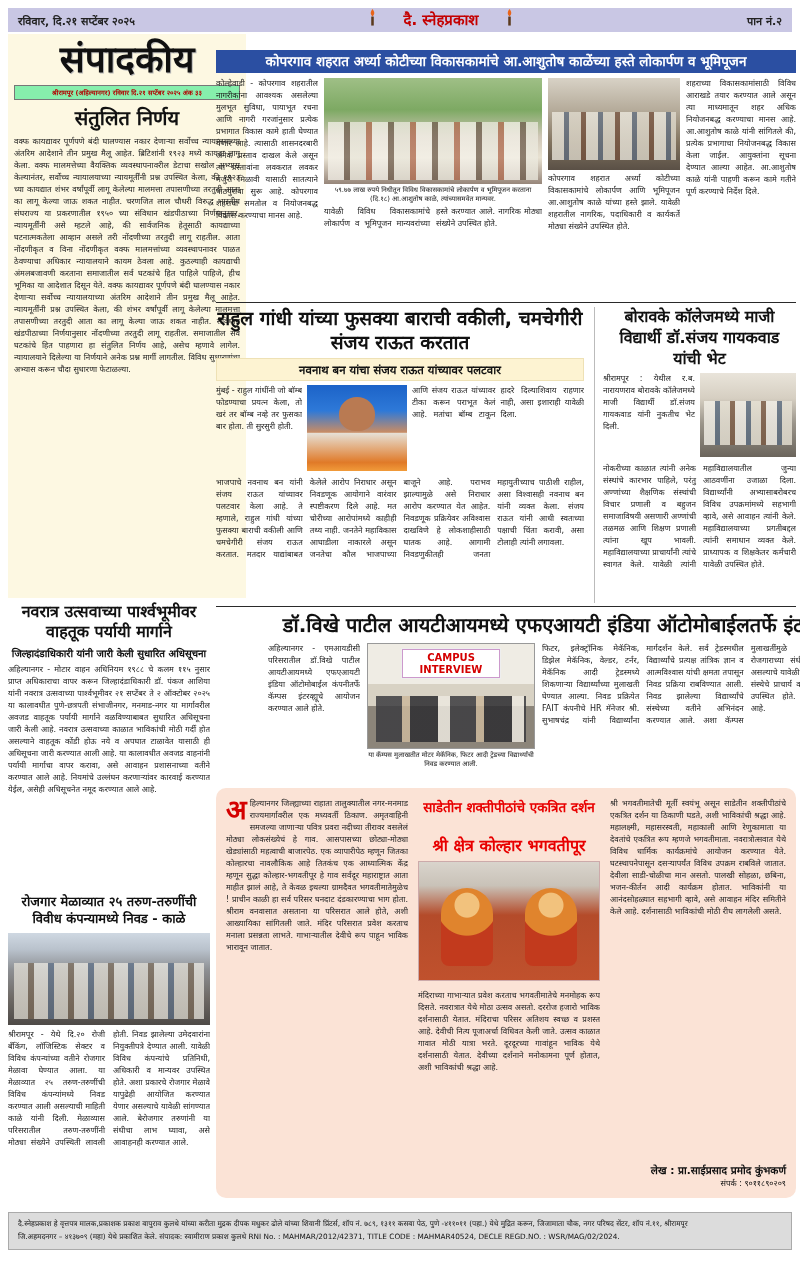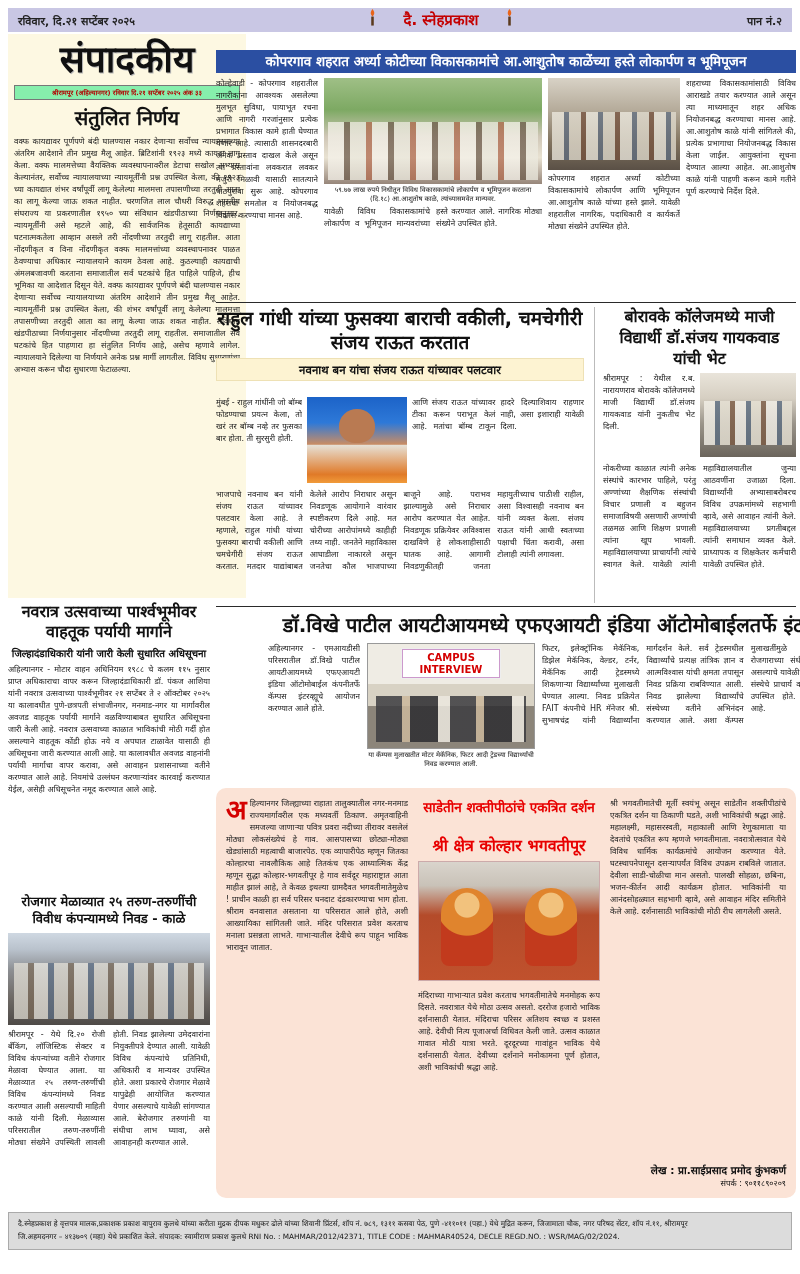--- a/index.html
+++ b/index.html
@@ -62,21 +62,21 @@
   .divider{height:0;border-top:1.5px solid #2a2a2a;}
   .div1{left:216px;top:302px;width:580px;}
   .div2{left:216px;top:606px;width:580px;}
 
   
   .row2{left:216px;top:307px;width:580px;display:flex;gap:10px;height:296px;}
   .rahul{width:368px;display:flex;flex-direction:column;}
   .rahul-headline{font-size:19px;font-weight:bold;text-align:center;line-height:1.25;}
   .rahul-subbar{margin-top:3px;background:#fdf3d2;font-size:11.5px;font-weight:bold;text-align:center;
                 padding:3px 0;border:1px solid #eee1b5;}
-  .rahul-top{display:flex;gap:5px;margin-top:16px;height:88px;overflow:hidden;}
+  .rahul-top{display:flex;gap:5px;margin-top:4px;height:88px;overflow:hidden;}
   .rahul-t1{width:86px;}
   .rahul-photo{width:100px;height:86px;background:linear-gradient(180deg,#1c63c8 0%,#2e79d8 30%,#c98c64 55%,#e6e0d6 56%,#e07a28 90%,#f19b3a 100%);position:relative;}
   .rahul-photo:before{content:"";position:absolute;left:32px;top:12px;width:36px;height:34px;border-radius:50% 50% 45% 45%;background:#b97a52;}
   .rahul-t2{flex:1;column-count:2;column-gap:5px;}
   .rahul-bottom{margin-top:4px;flex:1;column-count:4;column-gap:7px;overflow:hidden;}
   .boravke{flex:1;border-left:1px solid #bbb;padding-left:8px;display:flex;flex-direction:column;}
   .bor-headline{font-size:16px;font-weight:bold;text-align:center;line-height:1.3;}
   .bor-top{display:flex;gap:5px;margin-top:4px;height:86px;overflow:hidden;}
   .bor-t1{flex:1;}
   .bor-photo{width:96px;height:84px;background:linear-gradient(180deg,#e9e4da 0%,#d6cfc2 30%,#9a948a 60%,#6b655c 100%);position:relative;}

